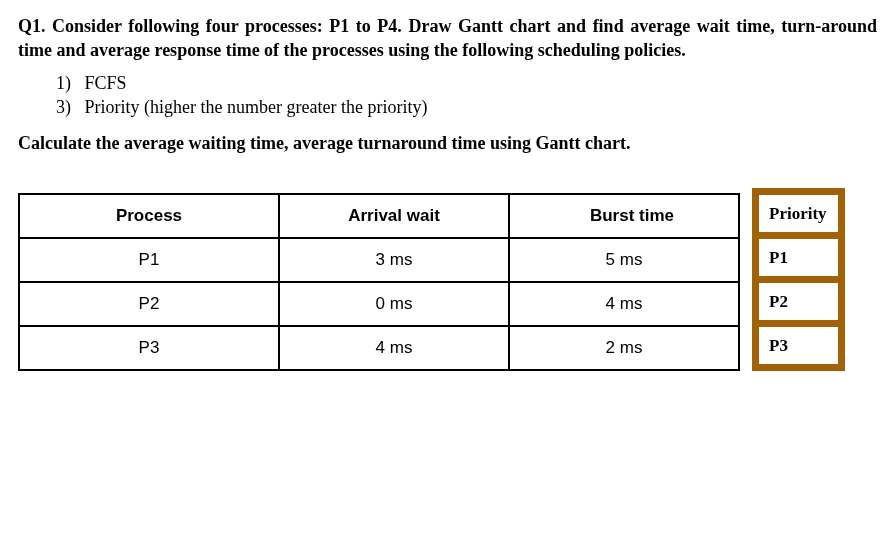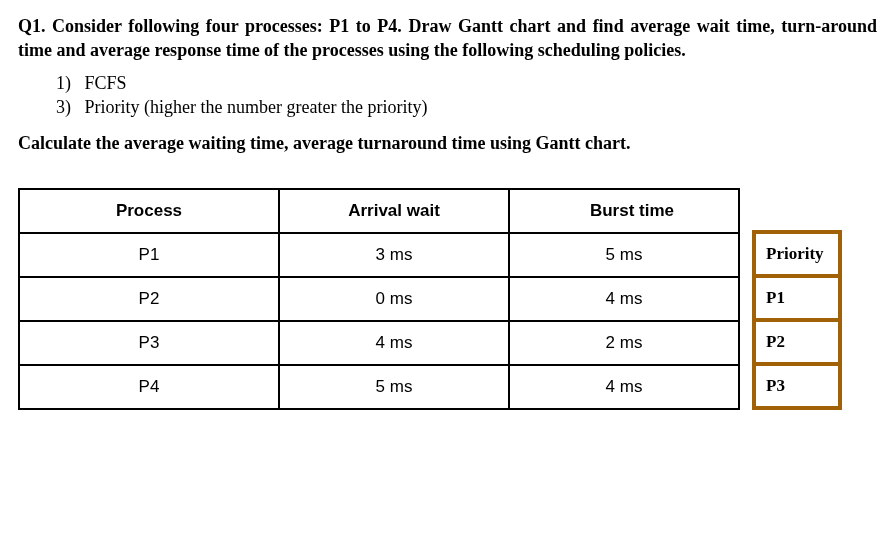--- a/index.html
+++ b/index.html
@@ -61,21 +61,21 @@
       font-weight: bold;
     }
     .main-table td {
       font-family: Arial, Helvetica, sans-serif;
       font-weight: normal;
     }
     .col-process { width: 260px; }
     .col-arrival { width: 230px; }
     .col-burst { width: 230px; padding-left: 16px; }
     .prio-table th, .prio-table td {
-      border: 4px solid #a16207;
+      border: 7px solid #a16207;
       text-align: left;
       padding-left: 10px;
       vertical-align: middle;
       font-size: 17px;
       font-weight: bold;
       height: 44px;
       width: 86px;
       font-family: "Times New Roman", Times, serif;
     }
   </style>
@@ -115,25 +115,20 @@
       <tr>
         <td>P2</td>
         <td>0 ms</td>
         <td>4 ms</td>
       </tr>
       <tr>
         <td>P3</td>
         <td>4 ms</td>
         <td>2 ms</td>
       </tr>
-      <tr>
-        <td>P4</td>
-        <td>5 ms</td>
-        <td>4 ms</td>
-      </tr>
     </tbody>
   </table>
 
   <table class="prio-table">
     <thead>
       <tr>
         <th>Priority</th>
       </tr>
     </thead>
     <tbody>

